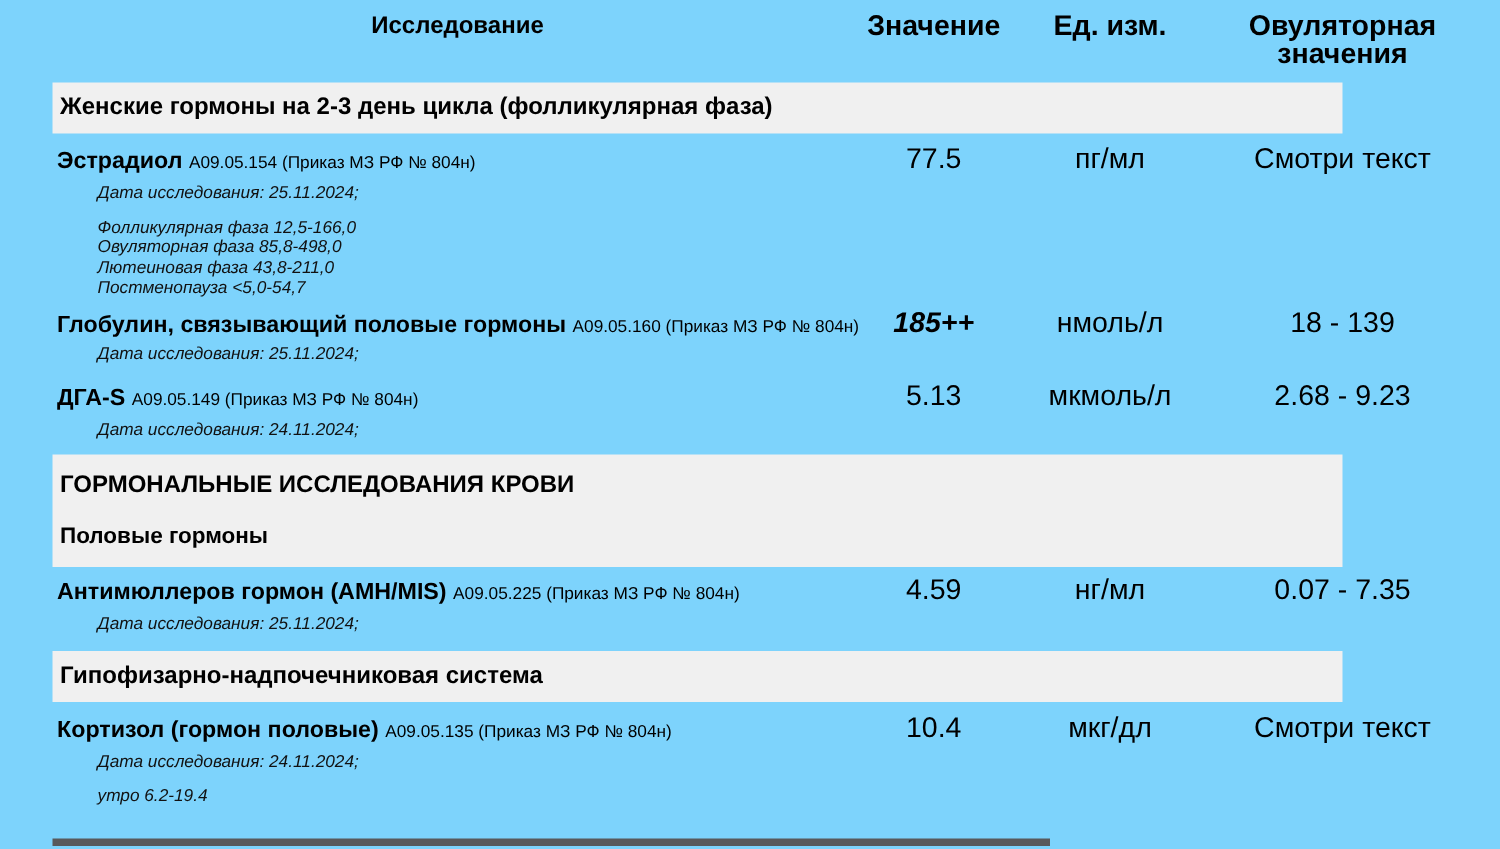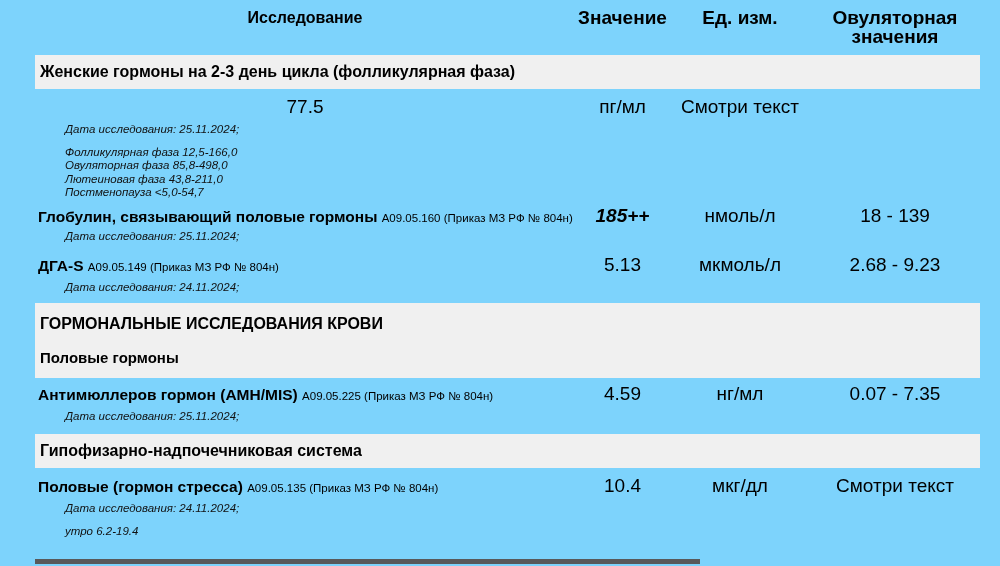--- a/index.html
+++ b/index.html
@@ -19,21 +19,21 @@
     width: 945px;
     box-sizing: border-box;
   }
   
   .table-header { padding-top: 8px; font-weight: bold; font-size: 16px; line-height: 19px; }
   .table-header .c-name { text-align: center; }
   .table-header .c-val, .table-header .c-unit, .table-header .c-norm { text-align: center; }
   
   .band {
     margin-left: 35px;
-    width: 945px;
+    width: 860px;
     box-sizing: border-box;
     background: #f0f0f0;
     font-weight: bold;
   }
   .band-single { margin-top: 9px; padding: 8px 6px 9px 5px; font-size: 16px; line-height: 17px; }
   .band-double { margin-top: 8px; padding: 12px 6px 12px 5px; }
   .band-double .band-line1 { font-size: 16px; line-height: 18px; }
   .band-double .band-line2 { font-size: 15px; line-height: 17px; margin-top: 16px; }
   
   .test-row { align-items: baseline; }
@@ -74,20 +74,24 @@
     <div class="c-unit">Ед. изм.</div>
     <div class="c-norm">
       <div>Овуляторная</div>
       <div>значения</div>
     </div>
   </div>
 
   <div class="band band-single">Женские гормоны на 2-3 день цикла (фолликулярная фаза)</div>
 
   <div class="grid test-row mt6">
+    <div class="t-name-cell">
+      <span>Эстрадиол</span>
+      <span class="t-code">A09.05.154 (Приказ МЗ РФ № 804н)</span>
+    </div>
     <div class="c-val">77.5</div>
     <div class="c-unit">пг/мл</div>
     <div class="c-norm">Смотри текст</div>
   </div>
   <div class="detail detail-date">Дата исследования: 25.11.2024;</div>
   <div class="detail detail-block">
     <div>Фолликулярная фаза 12,5-166,0</div>
     <div>Овуляторная фаза 85,8-498,0</div>
     <div>Лютеиновая фаза 43,8-211,0</div>
     <div>Постменопауза &lt;5,0-54,7</div>
@@ -128,21 +132,21 @@
     <div class="c-val">4.59</div>
     <div class="c-unit">нг/мл</div>
     <div class="c-norm">0.07 - 7.35</div>
   </div>
   <div class="detail detail-date">Дата исследования: 25.11.2024;</div>
 
   <div class="band band-single" style="margin-top:11px;">Гипофизарно-надпочечниковая система</div>
 
   <div class="grid test-row mt6">
     <div class="t-name-cell">
-      <span>Половые (гормон стресса)</span>
+      <span>Кортизол (гормон половые)</span>
       <span class="t-code">A09.05.135 (Приказ МЗ РФ № 804н)</span>
     </div>
     <div class="c-val">10.4</div>
     <div class="c-unit">мкг/дл</div>
     <div class="c-norm">Смотри текст</div>
   </div>
   <div class="detail detail-date">Дата исследования: 24.11.2024;</div>
   <div class="detail detail-block">
     <div>утро 6.2-19.4</div>
   </div>

